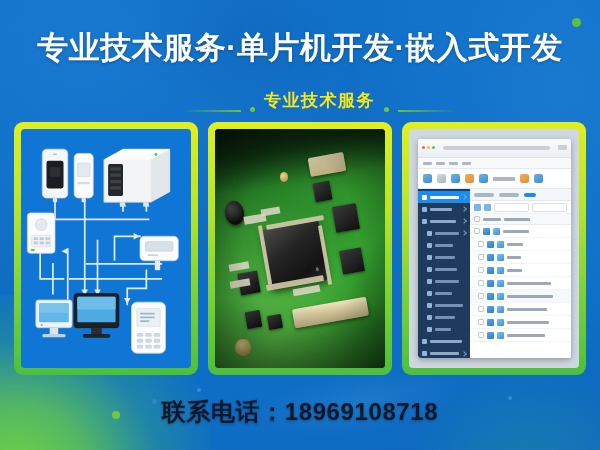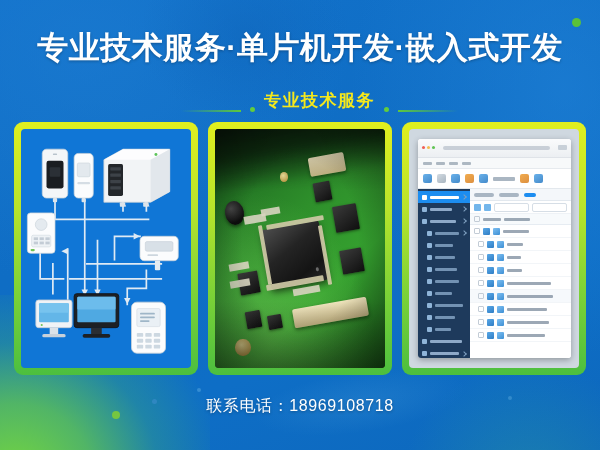--- a/index.html
+++ b/index.html
@@ -146,21 +146,21 @@
   .lrow.alt{background:#f6f9fc;}
   .lchk{width:4px;height:4px;border:1px solid #c3ccd6;border-radius:1px;flex:none;}
   .lico{width:7px;height:7px;border-radius:1px;
     background:linear-gradient(145deg,#5aa9e8,#2f7dc4);flex:none;}
   .lico2{width:7px;height:7px;border-radius:1px;
     background:linear-gradient(145deg,#7fc0f2,#3d8fd4);flex:none;}
   .ltxt{height:3px;background:#8b99a8;border-radius:1px;opacity:.85;}
 
   
   .footer{position:absolute;left:0;right:0;top:396px;text-align:center;
-    color:#ffffff;font-size:16px;font-weight:normal;letter-spacing:.6px;
+    color:#0f172a;font-size:24px;font-weight:bold;letter-spacing:.6px;
     text-shadow:0 1px 3px rgba(0,0,0,.3);white-space:nowrap;}
 </style>
 </head>
 <body>
 
 <div class="banner">
 
   <div class="bg-base"></div>
   <div class="bg-sheen"></div>
   <div class="bg-sheen2"></div>

